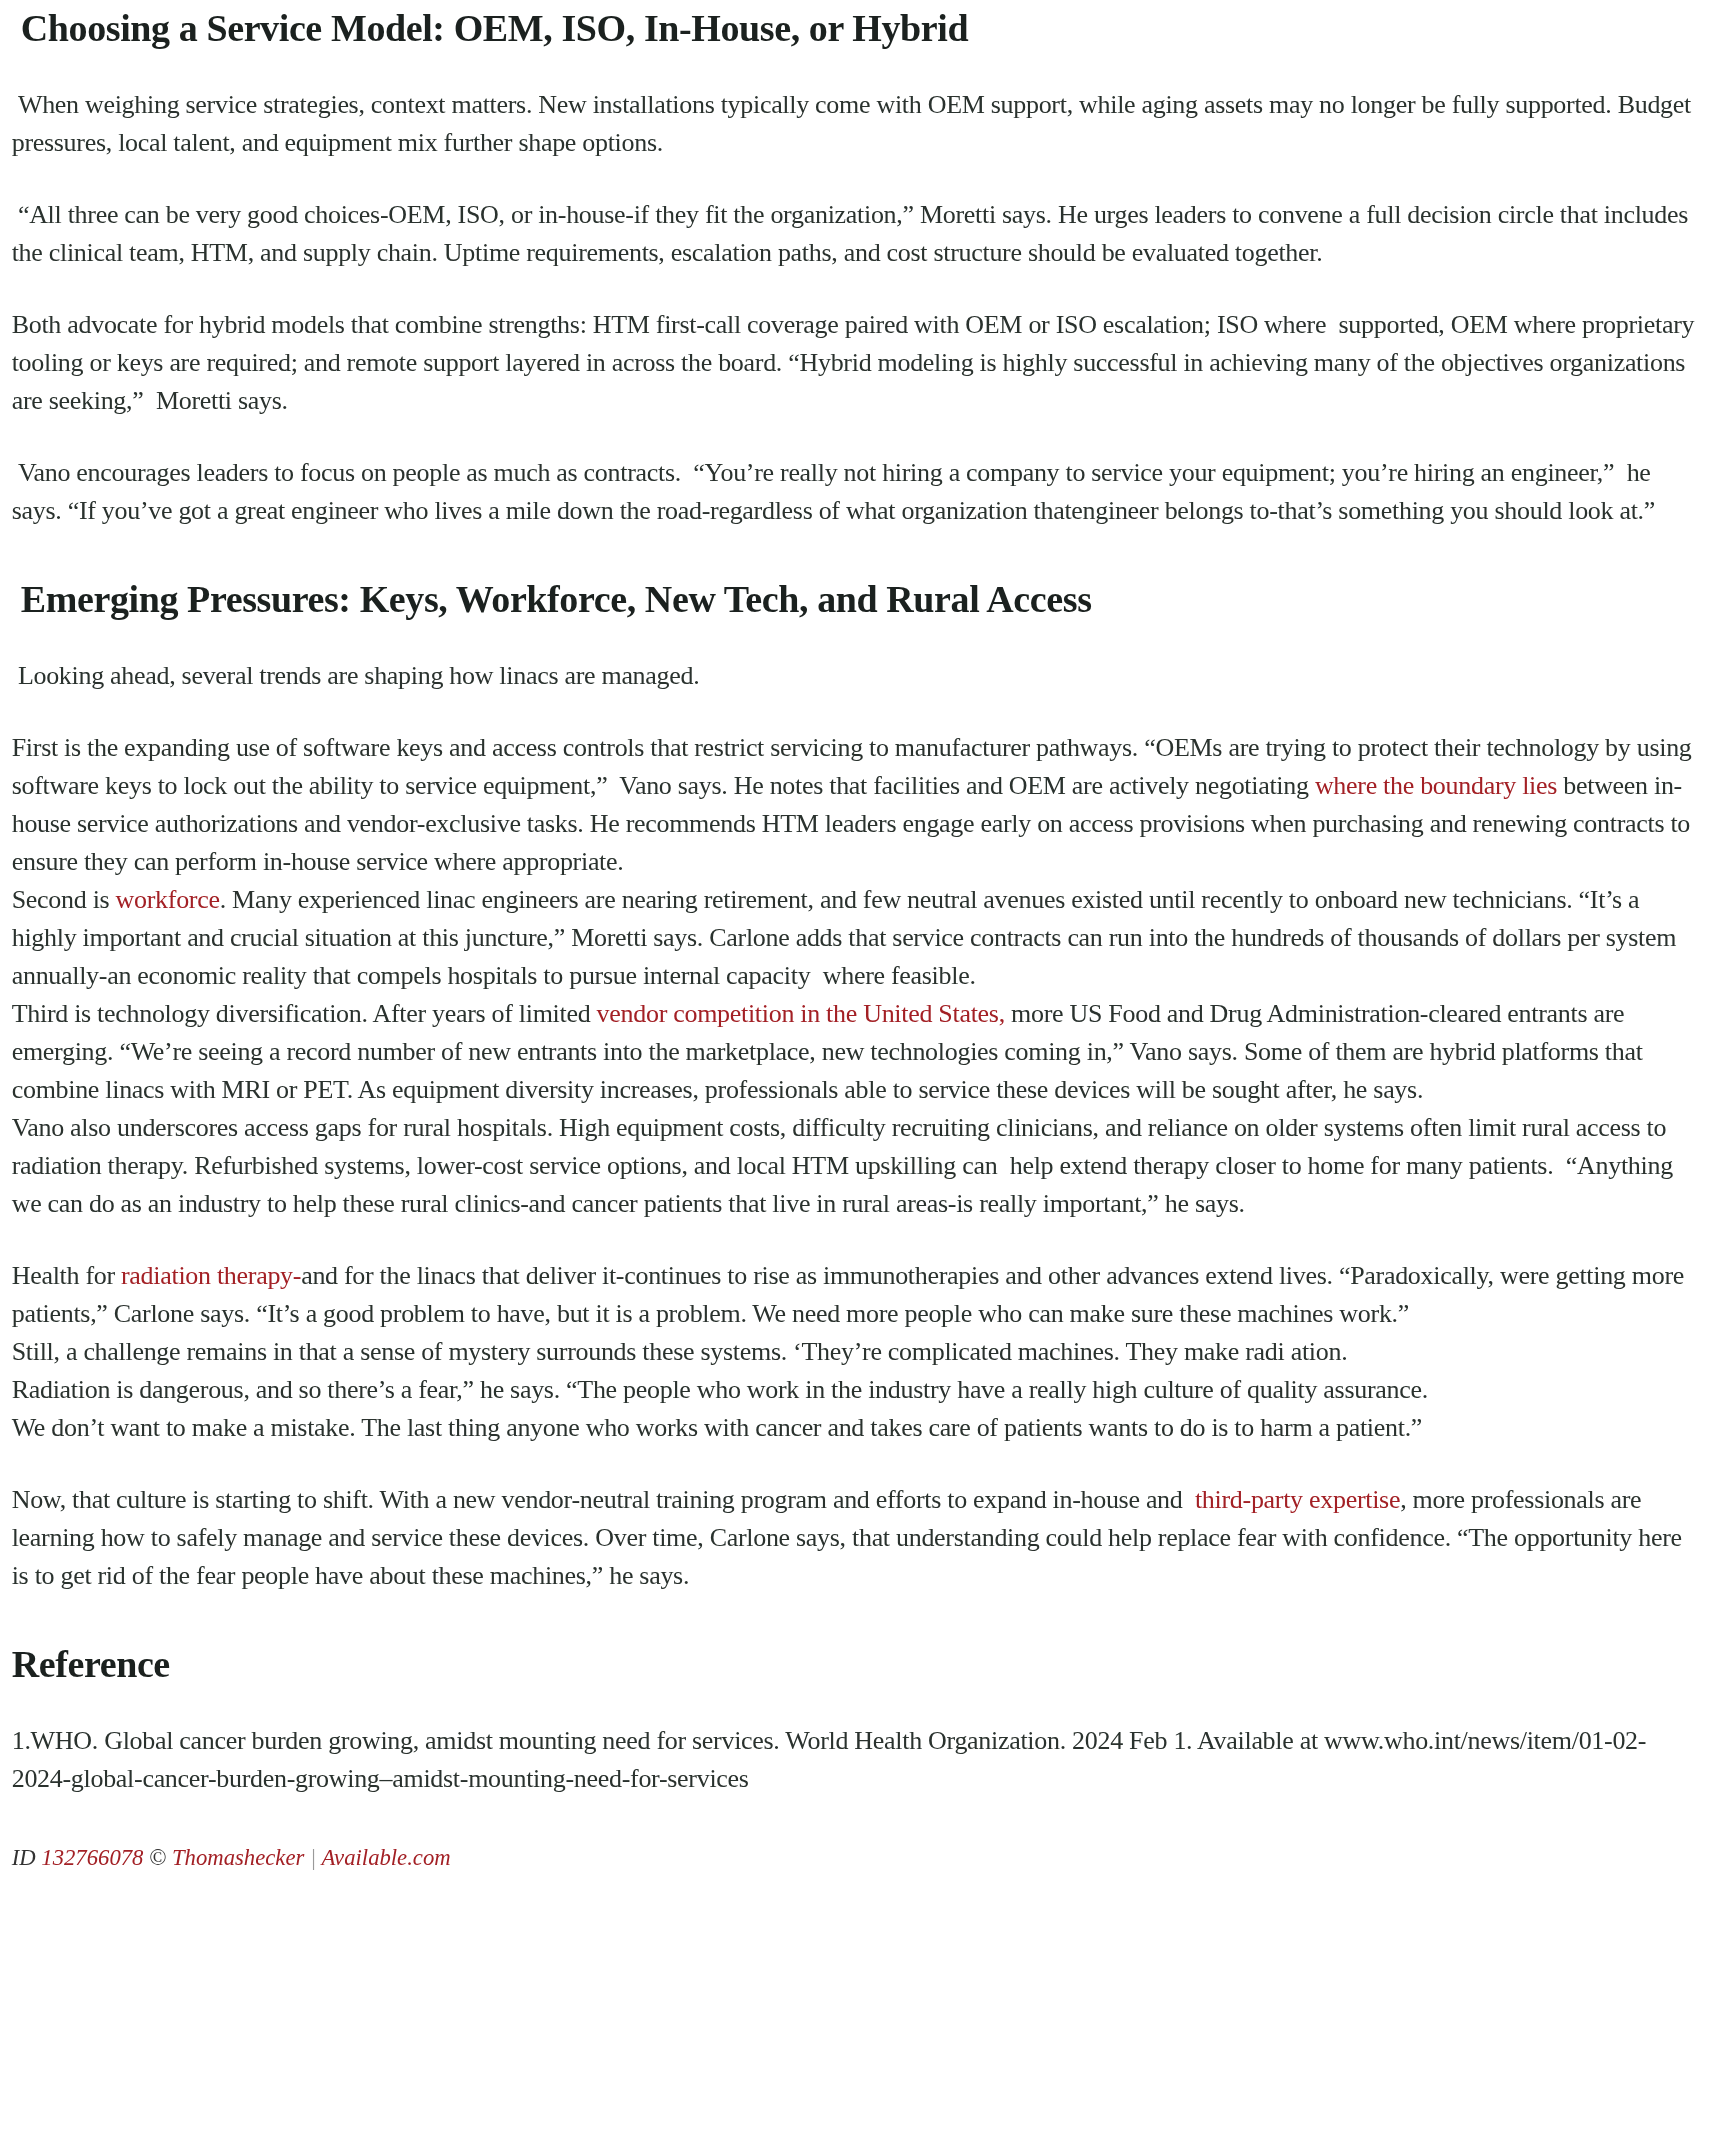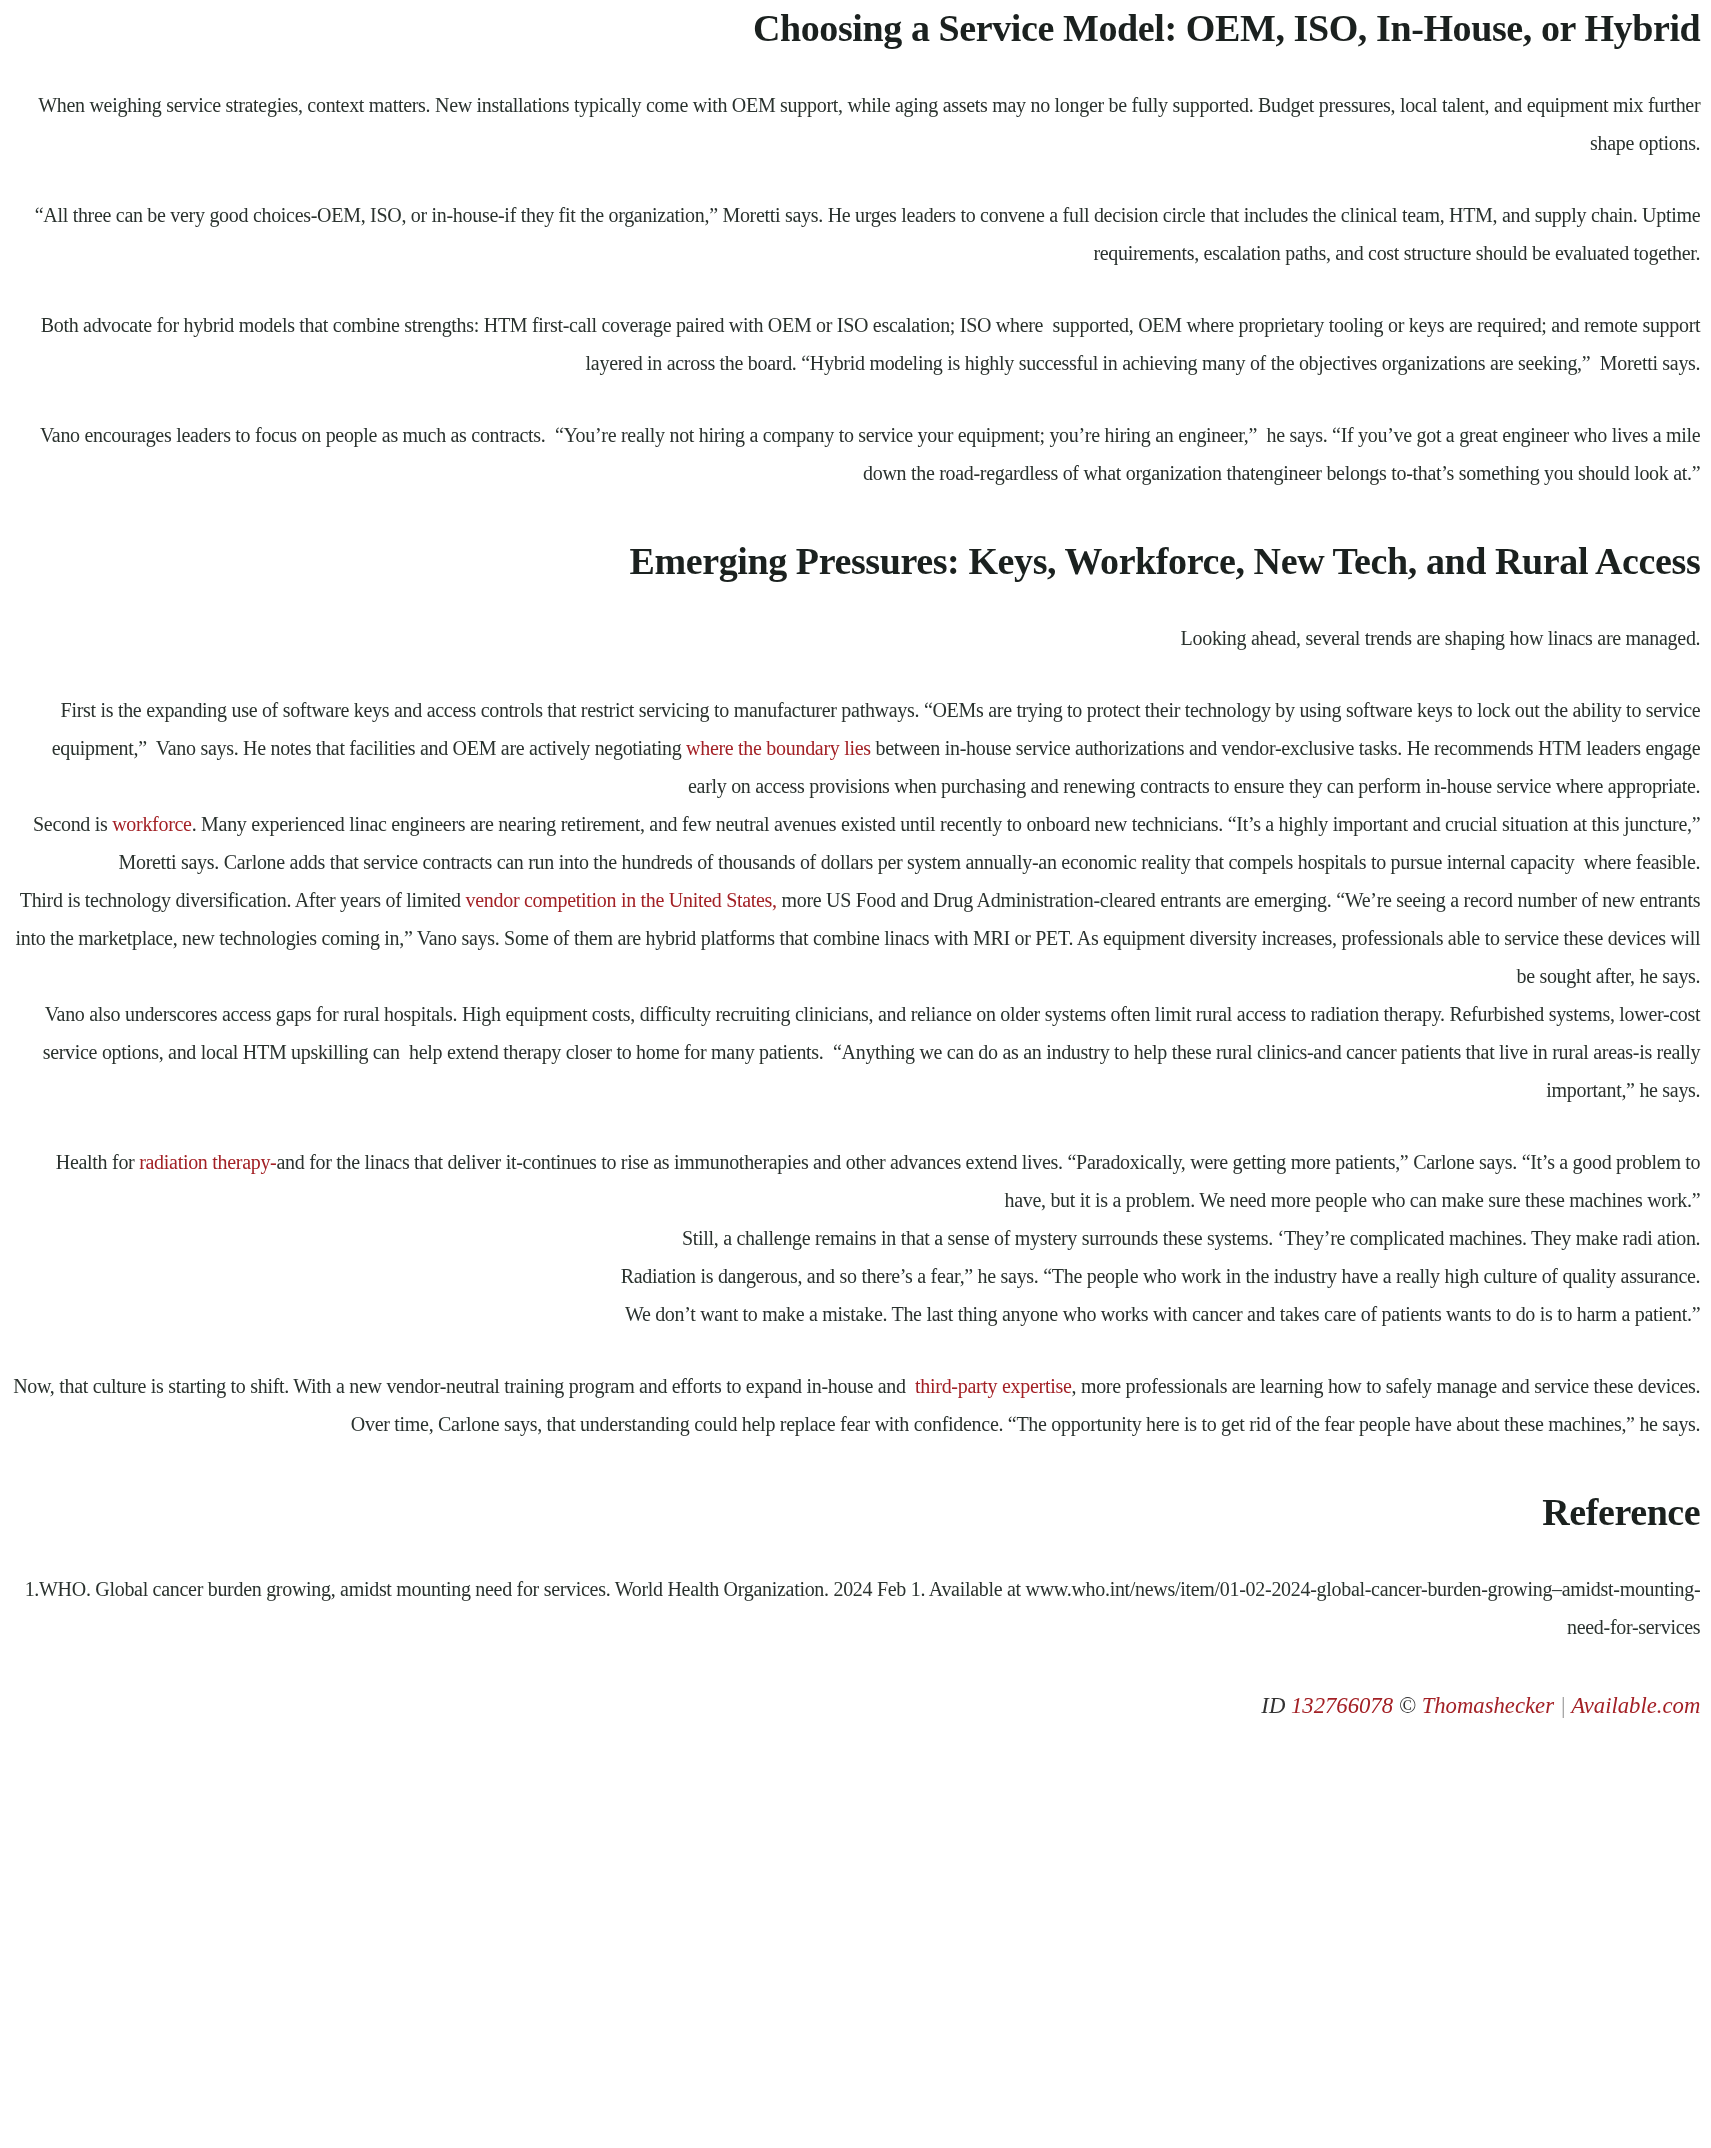--- a/index.html
+++ b/index.html
@@ -9,36 +9,35 @@
   }
   body {
     width: 1712px;
     min-height: 2148px;
     font-family: "Liberation Serif", serif;
     color: var(--text-color, #2a322e);
     -webkit-font-smoothing: antialiased;
   }
   .page {
     padding: 5px 11.7px 0 11.7px;
-    text-align: right;
   }
   .article-h {
     font-size: 38px;
     line-height: 41px;
     font-weight: 700;
     letter-spacing: -0.4px;
     color: var(--heading-color, #1b211f);
     margin: 49px 0 37px 0;
     white-space: pre-wrap;
   }
   .article-h.first {
     margin-top: 3.4px;
   }
   .article-p {
-    font-size: 20px;
+    font-size: 26px;
     line-height: 38px;
     letter-spacing: -0.3px;
     margin: 0 0 34px 0;
     white-space: pre-wrap;
   }
   .inline-link {
     color: var(--link-color, #a32025);
     text-decoration: none;
     cursor: pointer;
   }

